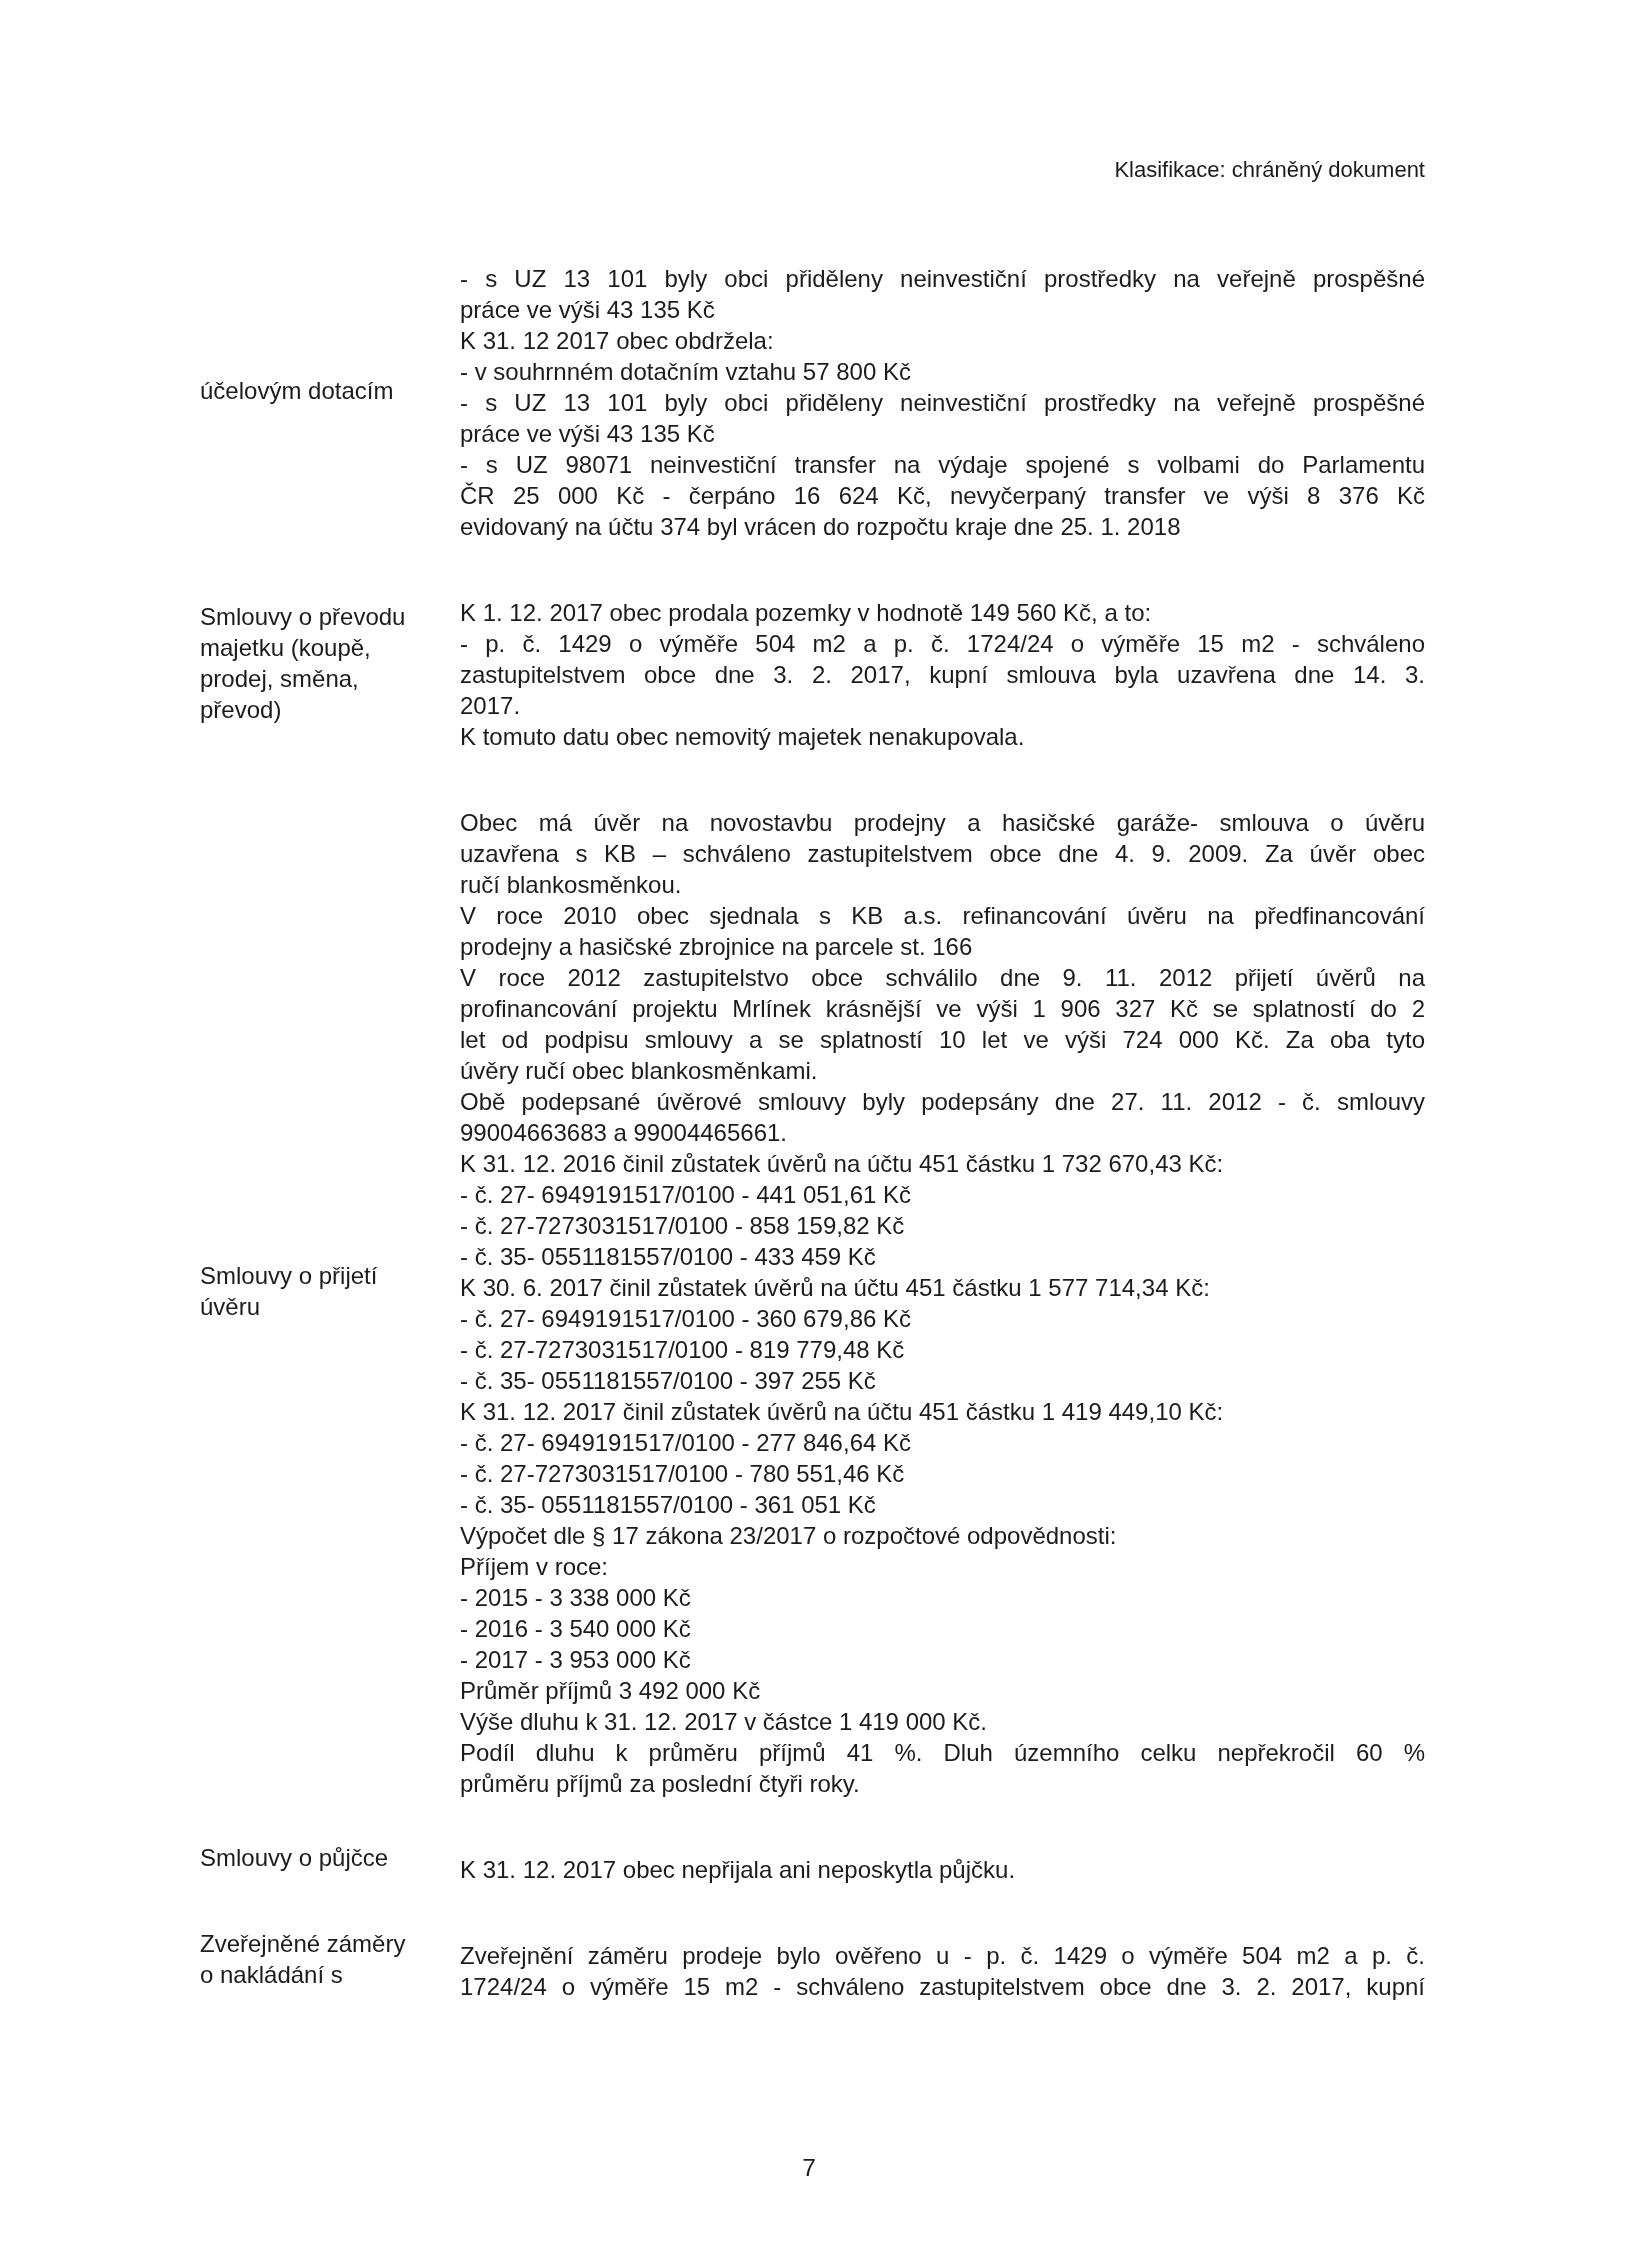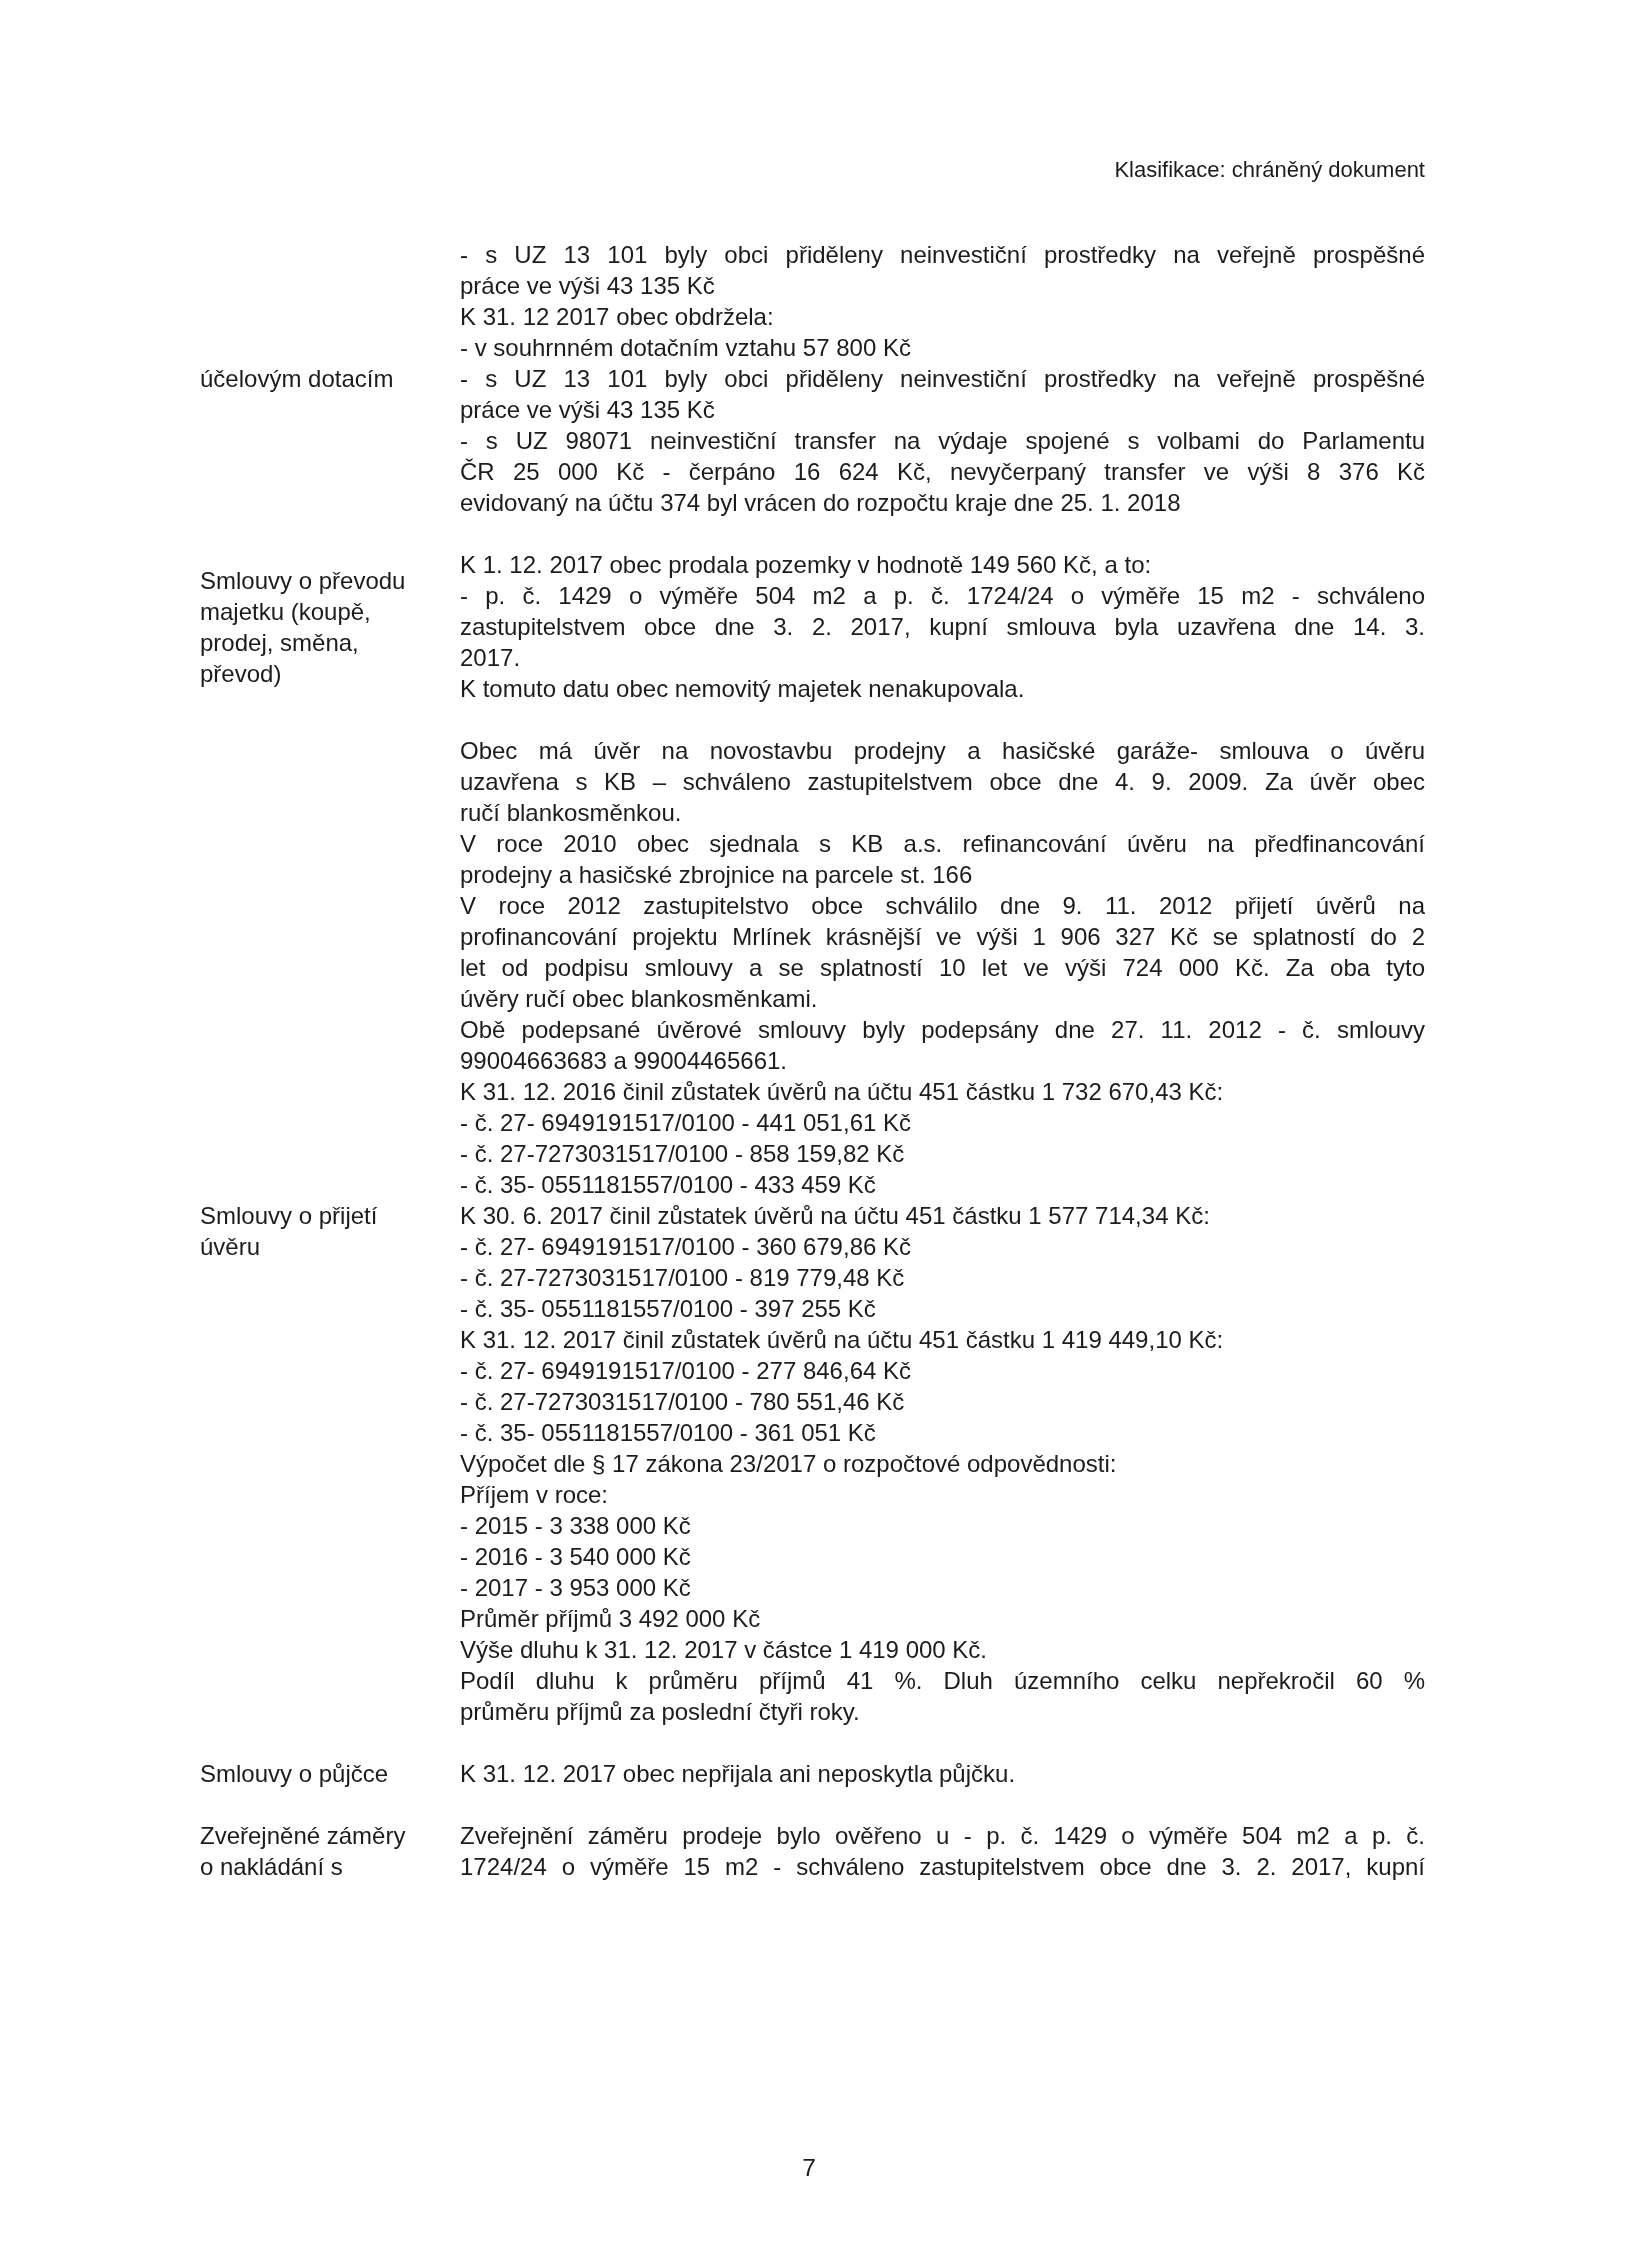--- a/index.html
+++ b/index.html
@@ -35,20 +35,21 @@
     align-items: center;
     margin-bottom: 31px;
   }
   .label-col {
     width: 260px;
     flex: 0 0 260px;
   }
   .content-col {
     width: 965px;
     flex: 0 0 965px;
+    margin-top: 24px;
   }
   .lab-line, .cline {
     font-size: 24px;
     line-height: 31px;
     height: 31px;
     overflow: hidden;
   }
   .cline.just {
     text-align: justify;
     -moz-text-align-last: justify;

